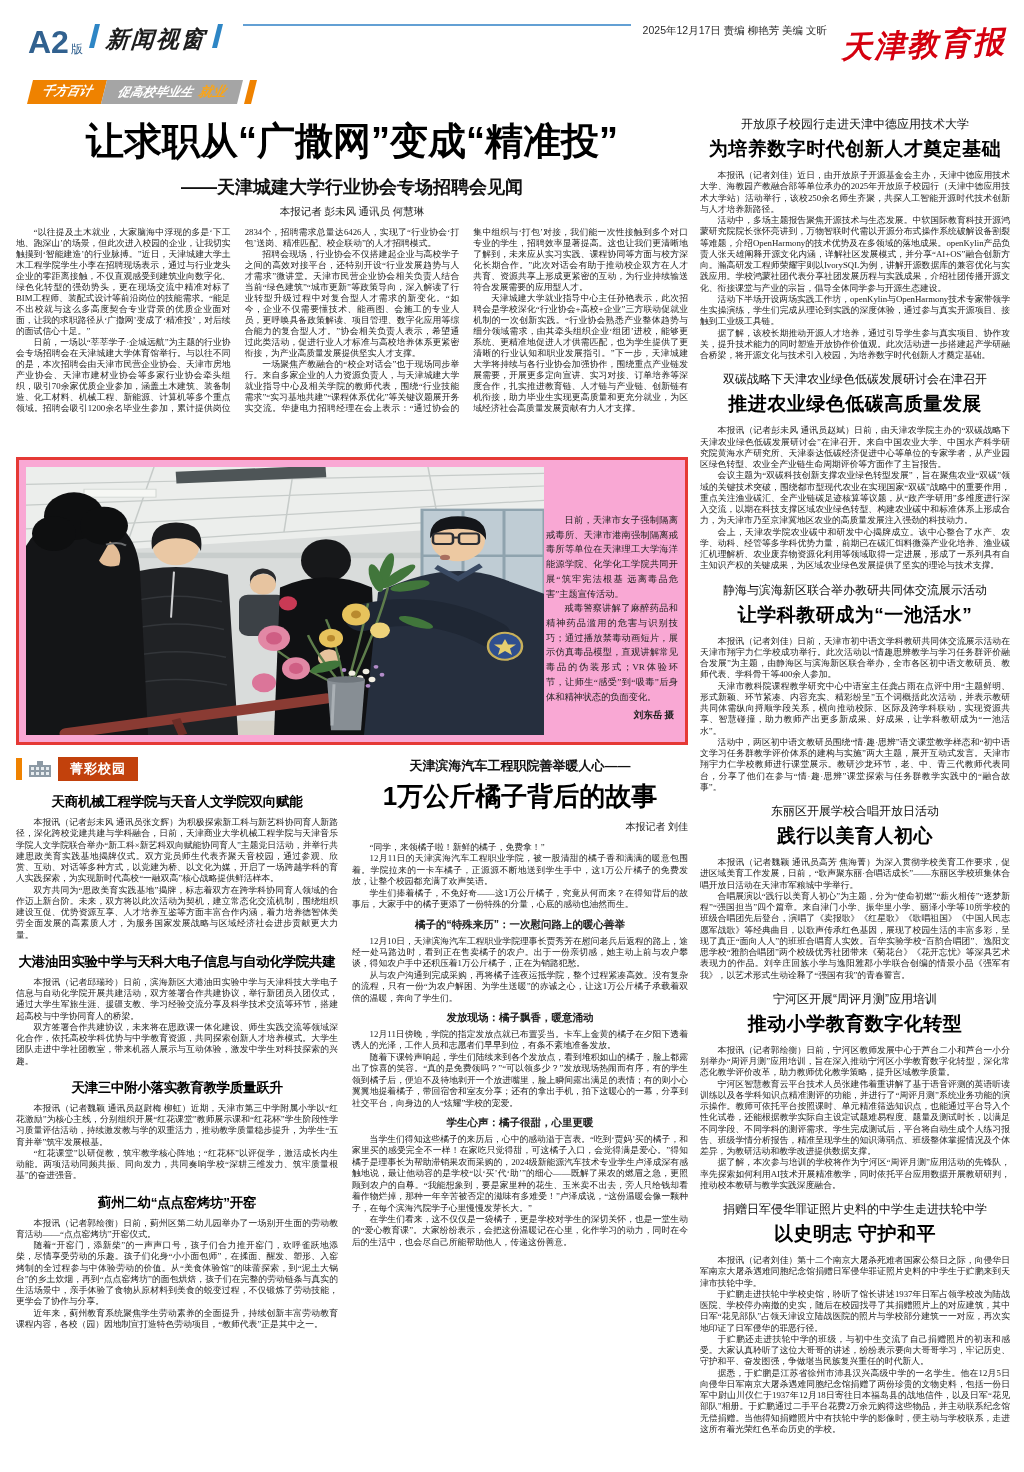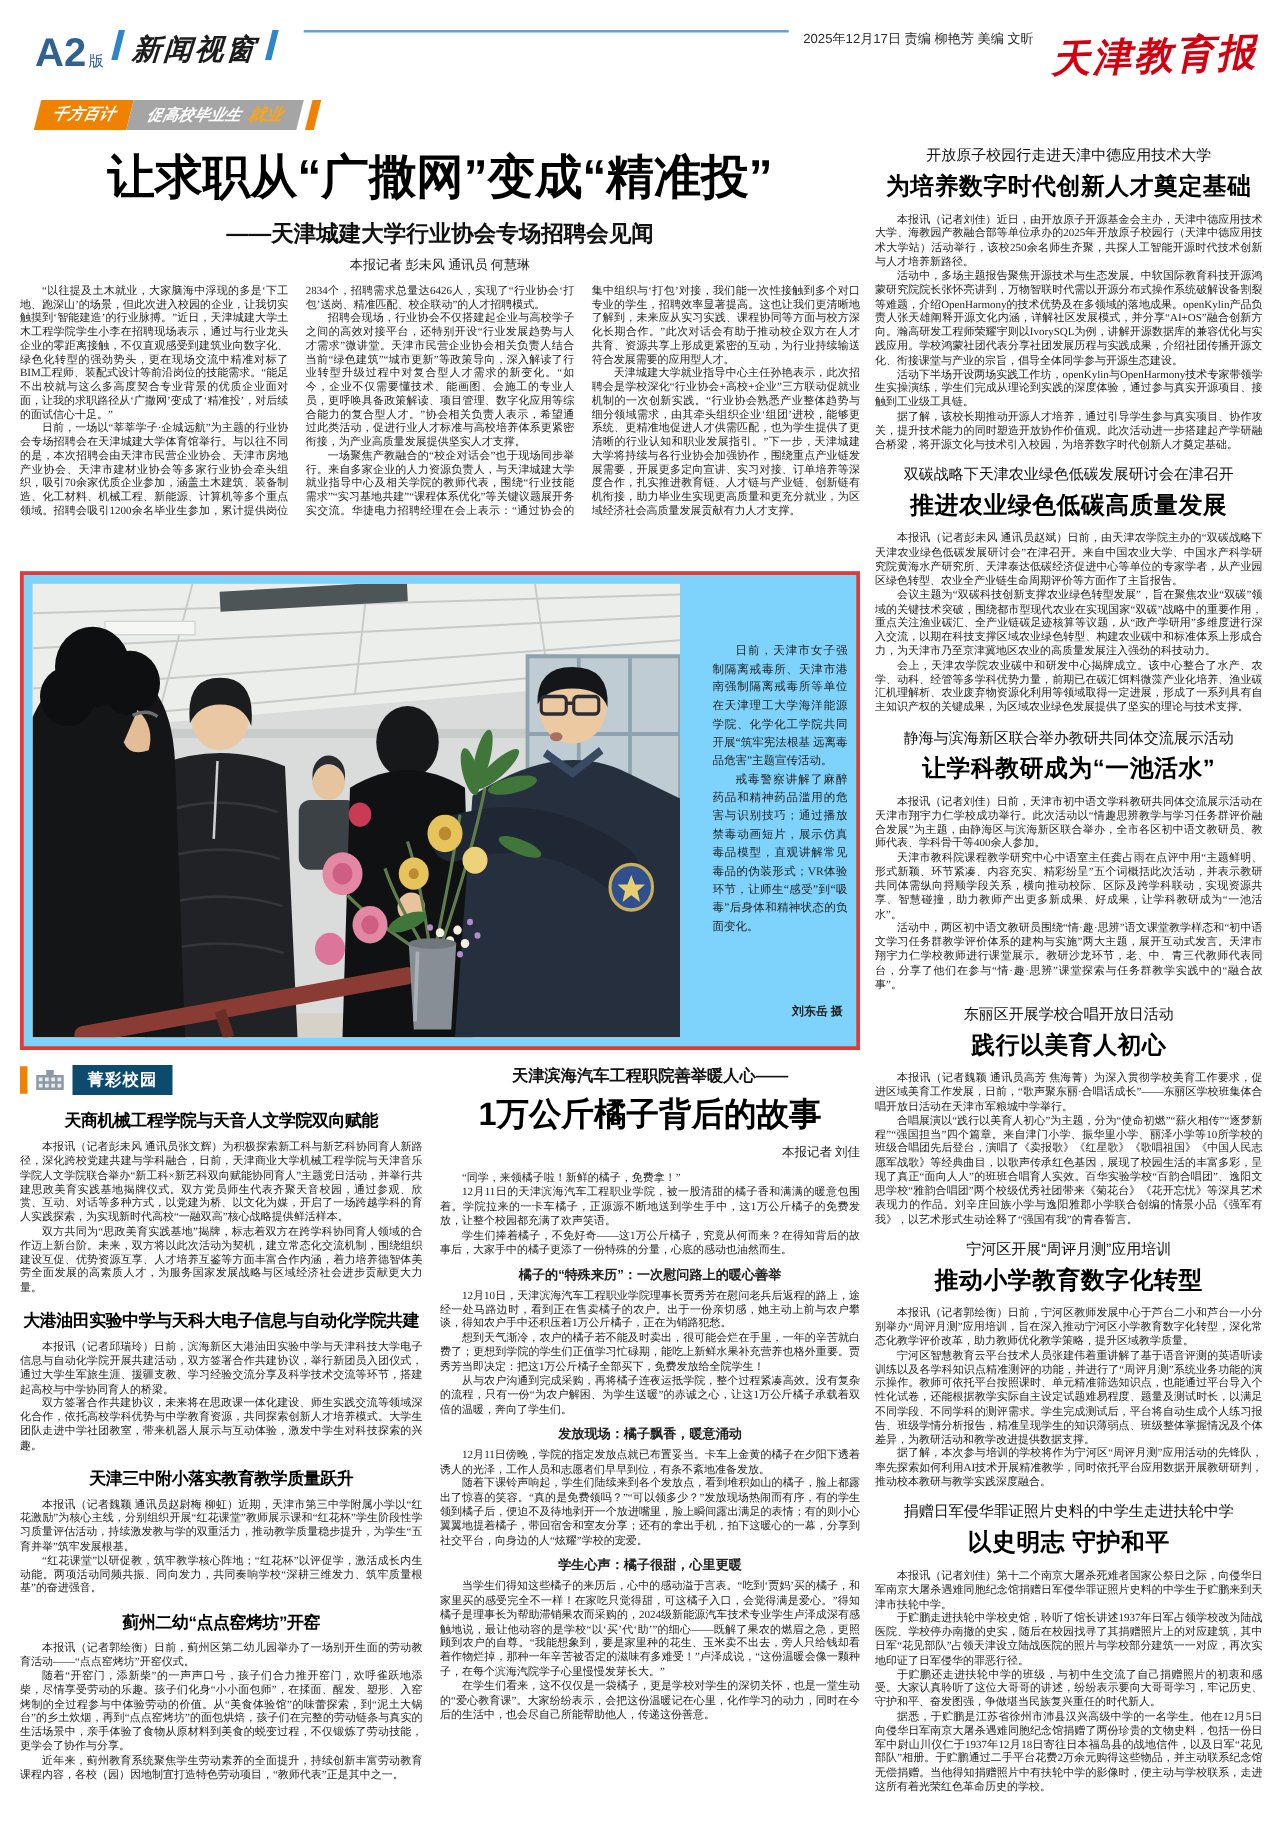--- a/index.html
+++ b/index.html
@@ -31,34 +31,34 @@
   
   .lead-head{text-align:center;}
   .lead-title{font-family:"Liberation Sans",sans-serif;font-weight:bold;font-size:38px;
               color:#000;margin:4px 0 2px;letter-spacing:0;}
   .lead-sub{font-family:"Liberation Sans",sans-serif;font-weight:bold;font-size:18px;color:#111;margin:8px 0 2px;}
   .lead-byline{font-size:10.5px;color:#222;margin:6px 0 8px;}
   .lead-body{column-count:3;column-gap:14px;text-align:justify;font-size:8.8px;line-height:1.25;
              height:222px;overflow:hidden;}
   .para{margin:0;text-indent:2em;}
   
-  .photo-frame{margin-top:8px;border:3px solid #e53935;padding:7px;height:383px;box-sizing:border-box;
-               display:flex;gap:26px;background:#7dd3fc;}
+  .photo-frame{margin-top:8px;border:3px solid #e53935;padding:7px;height:288px;box-sizing:border-box;
+               display:flex;gap:2px;background:#f9a8d4;}
   .photo-art{flex:0 0 518px;background:#d9dcdb;overflow:hidden;}
   .photo-art svg{display:block;width:100%;height:100%;}
   .photo-caption{flex:1;display:flex;flex-direction:column;font-size:9.2px;line-height:1.6;
                  text-align:justify;padding-top:46px;overflow:hidden;}
   .photo-credit{margin-top:auto;text-align:right;font-weight:bold;font-size:9.5px;padding:0 4px 12px 0;}
   
   .bottom-row{display:flex;gap:14px;margin-top:10px;height:664px;overflow:hidden;}
   .campus-col{flex:0 0 322px;overflow:hidden;}
   .orange-col{flex:1;overflow:hidden;}
   .campus-badge{display:flex;align-items:center;gap:6px;margin:2px 0 8px;}
   .cb-bar{width:6px;height:22px;background:#ef8200;}
-  .cb-label{background:#0c4a6e;color:#fff;font-family:"Liberation Sans",sans-serif;font-weight:bold;
+  .cb-label{background:#c2410c;color:#fff;font-family:"Liberation Sans",sans-serif;font-weight:bold;
             font-size:13px;padding:3px 12px;letter-spacing:1px;}
   .c-title{text-align:center;font-family:"Liberation Sans",sans-serif;font-weight:bold;font-size:13.5px;
            color:#000;margin:12px 0 6px;white-space:nowrap;letter-spacing:-0.3px;}
   .c-body{font-size:8.8px;line-height:1.28;text-align:justify;}
   
   .o-kicker{text-align:center;font-family:Liberation Sans, sans-serif;font-weight:bold;font-size:13px;
             color:#111;margin:2px 0 4px;}
   .o-title{text-align:center;font-family:"Liberation Sans",sans-serif;font-weight:bold;font-size:26px;
            color:#000;margin:4px 0 6px;}
   .o-byline{text-align:right;font-size:10px;margin:0 0 8px;}
@@ -294,21 +294,20 @@
           <div class="o-title">1万公斤橘子背后的故事</div>
           <div class="o-byline">本报记者 刘佳</div>
           <div class="o-body">
               <p class="para">“同学，来领橘子啦！新鲜的橘子，免费拿！”</p>
               <p class="para">12月11日的天津滨海汽车工程职业学院，被一股清甜的橘子香和满满的暖意包围着。学院拉来的一卡车橘子，正源源不断地送到学生手中，这1万公斤橘子的免费发放，让整个校园都充满了欢声笑语。</p>
               <p class="para">学生们捧着橘子，不免好奇——这1万公斤橘子，究竟从何而来？在得知背后的故事后，大家手中的橘子更添了一份特殊的分量，心底的感动也油然而生。</p>
             </div>
           <div class="o-subhead">橘子的“特殊来历”：一次慰问路上的暖心善举</div>
           <div class="o-body">
               <p class="para">12月10日，天津滨海汽车工程职业学院理事长贾秀芳在慰问老兵后返程的路上，途经一处马路边时，看到正在售卖橘子的农户。出于一份亲切感，她主动上前与农户攀谈，得知农户手中还积压着1万公斤橘子，正在为销路犯愁。</p>
-              <p class="para">想到天气渐冷，农户的橘子若不能及时卖出，很可能会烂在手里，一年的辛苦就白费了；更想到学院的学生们正值学习忙碌期，能吃上新鲜水果补充营养也格外重要。贾秀芳当即决定：把这1万公斤橘子全部买下，免费发放给全院学生！</p>
               <p class="para">从与农户沟通到完成采购，再将橘子连夜运抵学院，整个过程紧凑高效。没有复杂的流程，只有一份“为农户解困、为学生送暖”的赤诚之心，让这1万公斤橘子承载着双倍的温暖，奔向了学生们。</p>
             </div>
           <div class="o-subhead">发放现场：橘子飘香，暖意涌动</div>
           <div class="o-body">
               <p class="para">12月11日傍晚，学院的指定发放点就已布置妥当。卡车上金黄的橘子在夕阳下透着诱人的光泽，工作人员和志愿者们早早到位，有条不紊地准备发放。</p>
               <p class="para">随着下课铃声响起，学生们陆续来到各个发放点，看到堆积如山的橘子，脸上都露出了惊喜的笑容。“真的是免费领吗？”“可以领多少？”发放现场热闹而有序，有的学生领到橘子后，便迫不及待地剥开一个放进嘴里，脸上瞬间露出满足的表情；有的则小心翼翼地提着橘子，带回宿舍和室友分享；还有的拿出手机，拍下这暖心的一幕，分享到社交平台，向身边的人“炫耀”学校的宠爱。</p>
             </div>
           <div class="o-subhead">学生心声：橘子很甜，心里更暖</div>
           <div class="o-body">
               <p class="para">当学生们得知这些橘子的来历后，心中的感动溢于言表。“吃到‘贾妈’买的橘子，和家里买的感受完全不一样！在家吃只觉得甜，可这橘子入口，会觉得满是爱心。”得知橘子是理事长为帮助滞销果农而采购的，2024级新能源汽车技术专业学生卢泽成深有感触地说，最让他动容的是学校“以‘买’代‘助’”的细心——既解了果农的燃眉之急，更照顾到农户的自尊。“我能想象到，要是家里种的花生、玉米卖不出去，旁人只给钱却看着作物烂掉，那种一年辛苦被否定的滋味有多难受！”卢泽成说，“这份温暖会像一颗种子，在每个滨海汽院学子心里慢慢发芽长大。”</p>

